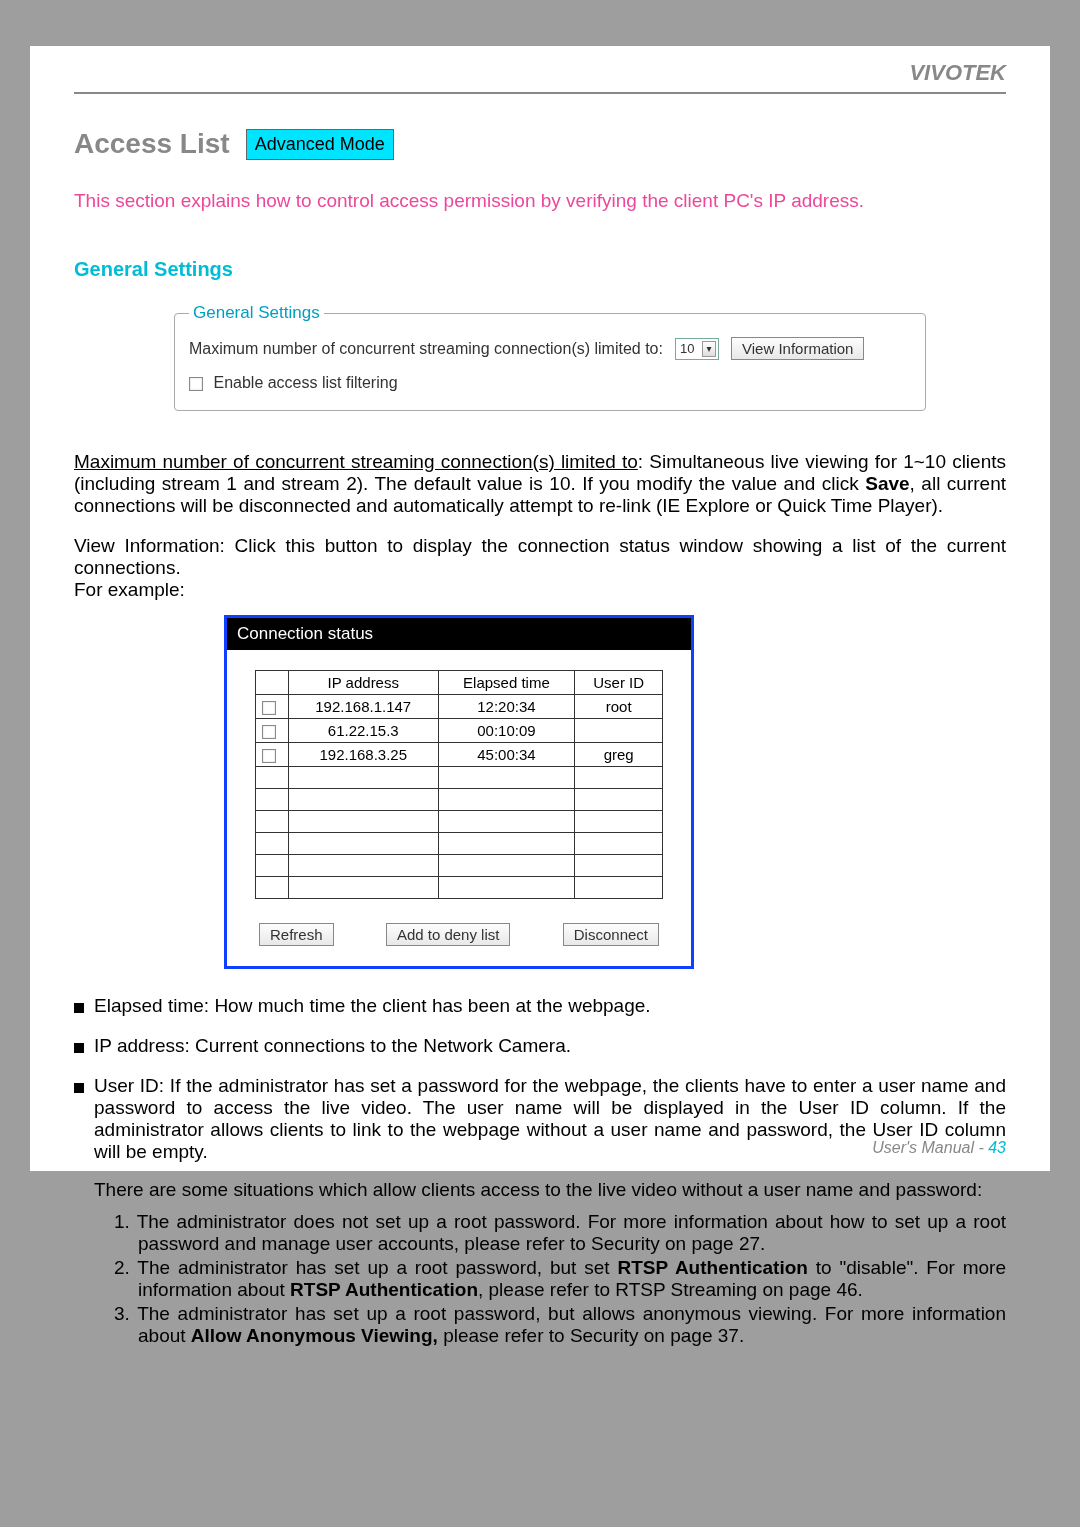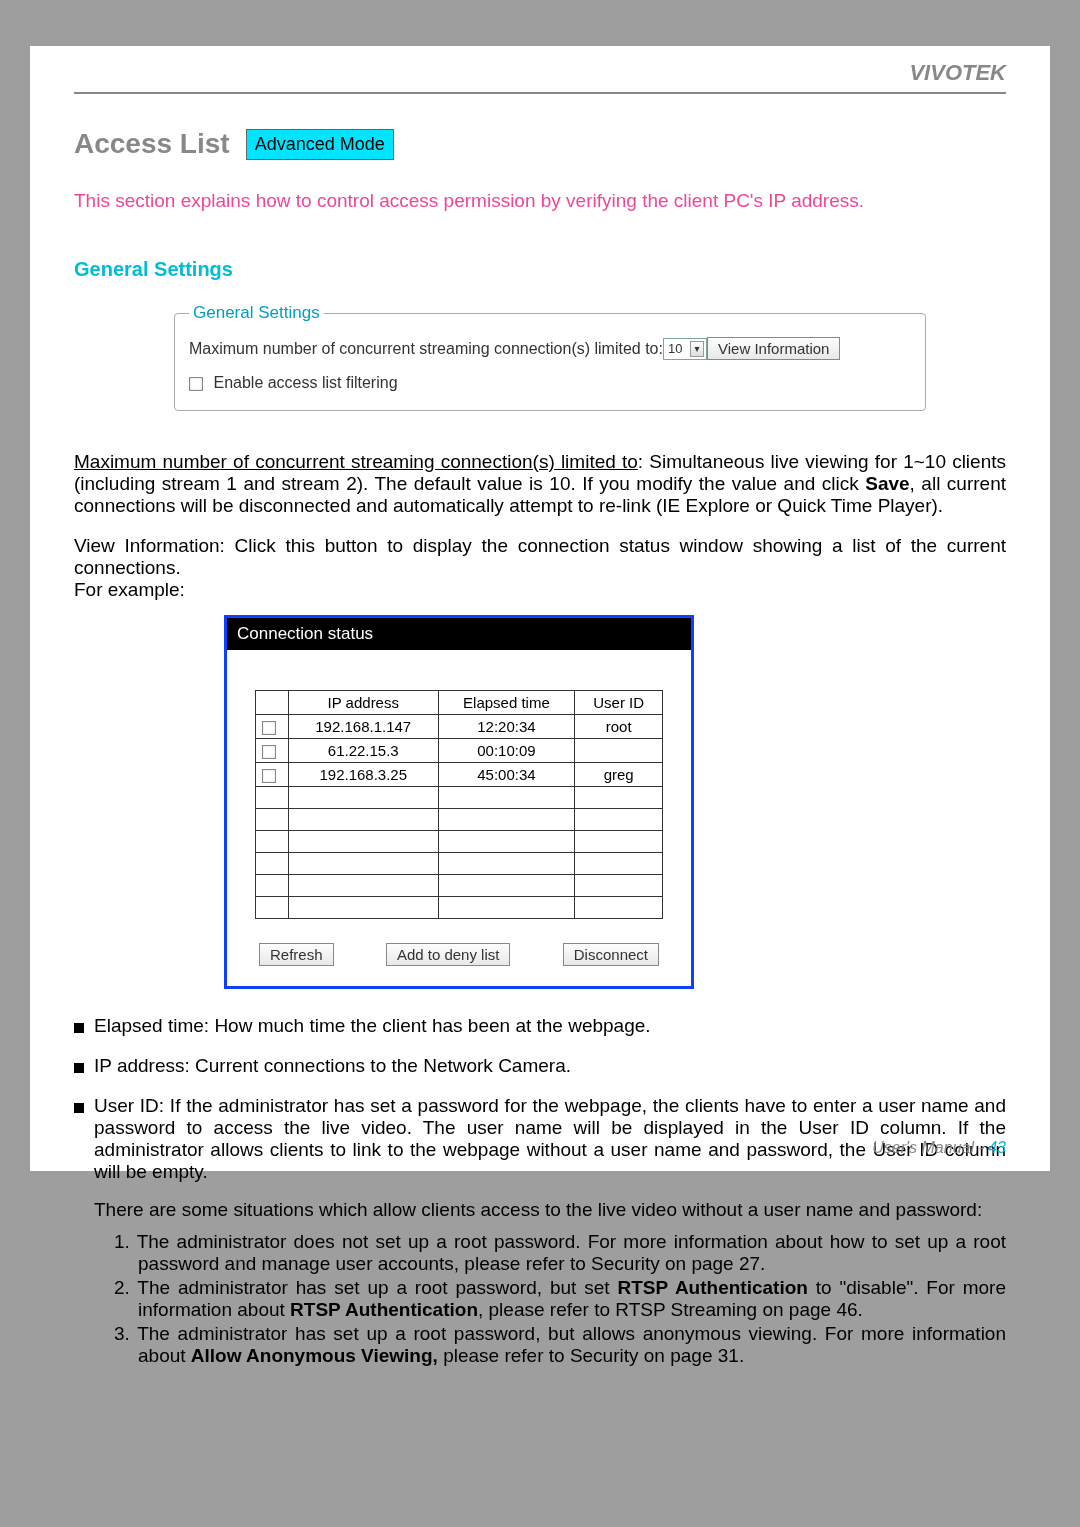--- a/index.html
+++ b/index.html
@@ -62,21 +62,21 @@
     color: #333;
   }
   .fs legend {
     color: #00a0c0;
     font-size: 17px;
     padding: 0 4px;
   }
   .fs-row1 {
     display: flex;
     align-items: center;
-    gap: 0;
+    gap: 12px;
     margin-bottom: 14px;
   }
   .select {
     border: 1px solid #7a9;
     background: #fff;
     height: 22px;
     width: 44px;
     display: inline-flex;
     align-items: center;
     justify-content: space-between;
@@ -117,21 +117,21 @@
     width: 470px;
     margin: 14px 0 0 150px;
     background: #fff;
   }
   .conn-head {
     background: #000000;
     color: #fff;
     padding: 6px 10px;
     font-size: 17px;
   }
-  .conn-body { padding: 40px 28px 20px 28px; }
+  .conn-body { padding: 20px 28px 20px 28px; }
   table.conns {
     border-collapse: collapse;
     width: 100%;
     font-size: 15px;
   }
   table.conns th, table.conns td {
     border: 1px solid #333;
     padding: 3px 6px;
     text-align: center;
     height: 22px;
@@ -299,21 +299,21 @@
         <span class="sq"></span>
         <div class="bt">
           <span>User ID: If the administrator has set a password for the webpage, the clients have to enter a user name and password to access the live video. The user name will be displayed in the User ID column. If  the administrator allows clients to link to the webpage without a user name and password, the User ID column will be empty.</span>
           <div class="sub">There are some situations which allow clients access to the live video without a user name and password:</div>
           <div class="numlist">
             <div class="ni">1. The administrator does not set up a root password. For more information about how to set up a root password and manage user accounts, please refer to Security on page 27.</div>
             <div class="ni">
               <span>2. The administrator has set up a root password, but set </span><span class="bold">RTSP Authentication</span><span> to "disable". For more information about </span><span class="bold">RTSP Authentication</span><span>, please refer to RTSP Streaming on page 46.</span>
             </div>
             <div class="ni">
-              <span>3. The administrator has set up a root password, but allows anonymous viewing. For more information about </span><span class="bold">Allow Anonymous Viewing,</span><span> please refer to Security on page 31.</span>
+              <span>3. The administrator has set up a root password, but allows anonymous viewing. For more information about </span><span class="bold">Allow Anonymous Viewing,</span><span> please refer to Security on page 37.</span>
             </div>
           </div>
         </div>
       </div>
     </div>
 
   </div>
 
   <div class="footer">
     <span>User's Manual - </span><span class="pn">43</span>

